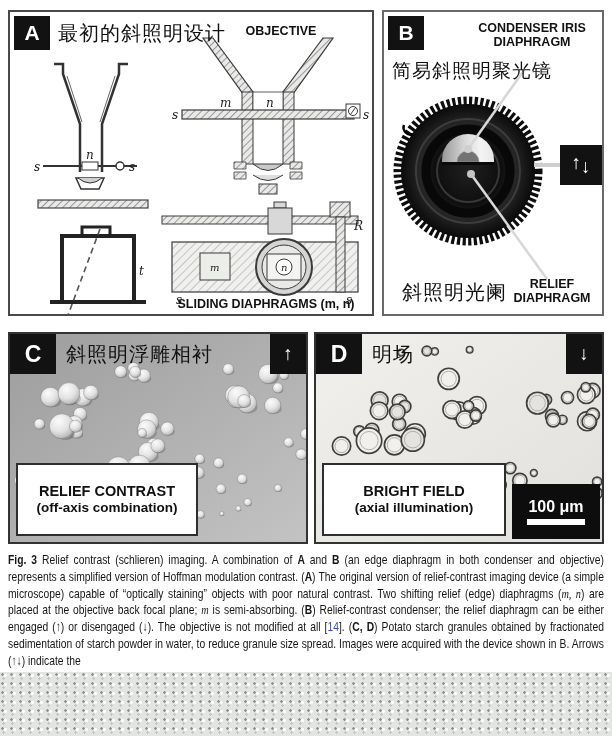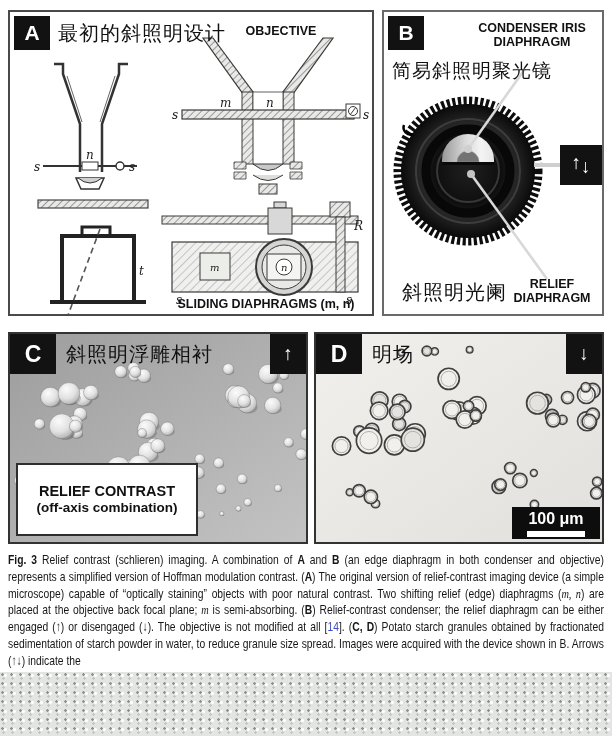--- a/index.html
+++ b/index.html
@@ -17,21 +17,21 @@
   .plabel.photo{width:46px;height:40px;font-size:23px;left:0;top:0;}
   .cn-title{position:absolute;color:#111;font-size:20px;letter-spacing:1px;z-index:3;white-space:nowrap;}
   .en-bold{position:absolute;color:#111;font-weight:bold;font-size:12.5px;line-height:13.5px;
            text-align:center;z-index:3;}
   .arrowbox{position:absolute;background:#121212;color:#fff;display:flex;align-items:center;
             justify-content:center;z-index:3;font-size:19px;}
   .photo-caption{position:absolute;left:6px;bottom:6px;background:#fff;border:2px solid #2e2e2e;
             text-align:center;font-weight:bold;color:#111;padding:18px 4px;z-index:3;}
   .photo-caption .l1{font-size:14.5px;line-height:17px;}
   .photo-caption .l2{font-size:13.5px;line-height:16px;}
-  .scalebox{position:absolute;right:2px;bottom:3px;width:88px;height:32px;background:#0d0d0d;
+  .scalebox{position:absolute;right:2px;bottom:3px;width:88px;height:55px;background:#0d0d0d;
             z-index:3;display:flex;flex-direction:column;align-items:center;justify-content:center;}
   .scalebox .txt{color:#fff;font-weight:bold;font-size:16px;line-height:18px;}
   .scalebox .bar{width:58px;height:6px;background:#fff;margin-top:3px;}
   .caption-wrap{position:absolute;left:8px;top:552px;width:596px;height:119px;overflow:hidden;}
   .caption{margin:0;width:762px;transform:scaleX(0.782);transform-origin:0 0;
            font-size:13.2px;line-height:16.8px;color:#161616;text-align:justify;}
   .caption .b{font-weight:bold;}
   .caption .i{font-style:italic;font-family:"Liberation Serif",serif;}
   .caption .ref{color:#3b4cc4;}
   .dots{position:absolute;left:0;top:672px;width:612px;height:64px;
@@ -439,20 +439,24 @@
           <circle cx="280.94644369231537" cy="157.34838659409434" r="2.6759713906422258" fill="none" stroke="#b0aeab" stroke-width="1"></circle>
           <circle cx="280.4015024509281" cy="159.21138518257067" r="5.763244252419099" fill="#f1f0ed" stroke="#3f3f3f" stroke-width="1.7"></circle>
           <circle cx="280.4015024509281" cy="159.21138518257067" r="4.149535861741751" fill="none" stroke="#b0aeab" stroke-width="1"></circle>
         </g>
     </svg>
     <div class="plabel photo">D</div>
     <div class="cn-title" style="left:56px;top:7px;">明场</div>
     <div class="arrowbox" style="right:0;top:0;width:36px;height:40px;">
       <span>↓</span>
     </div>
+    <div class="photo-caption" style="width:172px;">
+      <div class="l1">BRIGHT FIELD</div>
+      <div class="l2">(axial illumination)</div>
+    </div>
     <div class="scalebox">
       <div class="txt">100 μm</div>
       <div class="bar"></div>
     </div>
   </div>
 
   <div class="caption-wrap">
     <p class="caption"><span class="b">Fig. 3</span><span> Relief contrast (schlieren) imaging. A combination of </span><span class="b">A</span><span> and </span><span class="b">B</span><span> (an edge diaphragm in both condenser and objective) represents a simplified version of Hoffman modulation contrast. (</span><span class="b">A</span><span>) The original version of relief-contrast imaging device (a simple microscope) capable of “optically staining” objects with poor natural contrast. Two shifting relief (edge) diaphragms (</span><span class="i">m, n</span><span>) are placed at the objective back focal plane; </span><span class="i">m</span><span> is semi-absorbing. (</span><span class="b">B</span><span>) Relief-contrast condenser; the relief diaphragm can be either engaged (↑) or disengaged (↓). The objective is not modified at all [</span><span class="ref">14</span><span>]. (</span><span class="b">C, D</span><span>) Potato starch granules obtained by fractionated sedimentation of starch powder in water, to reduce granule size spread. Images were acquired with the device shown in B. Arrows (↑↓) indicate the</span></p>
   </div>
 

